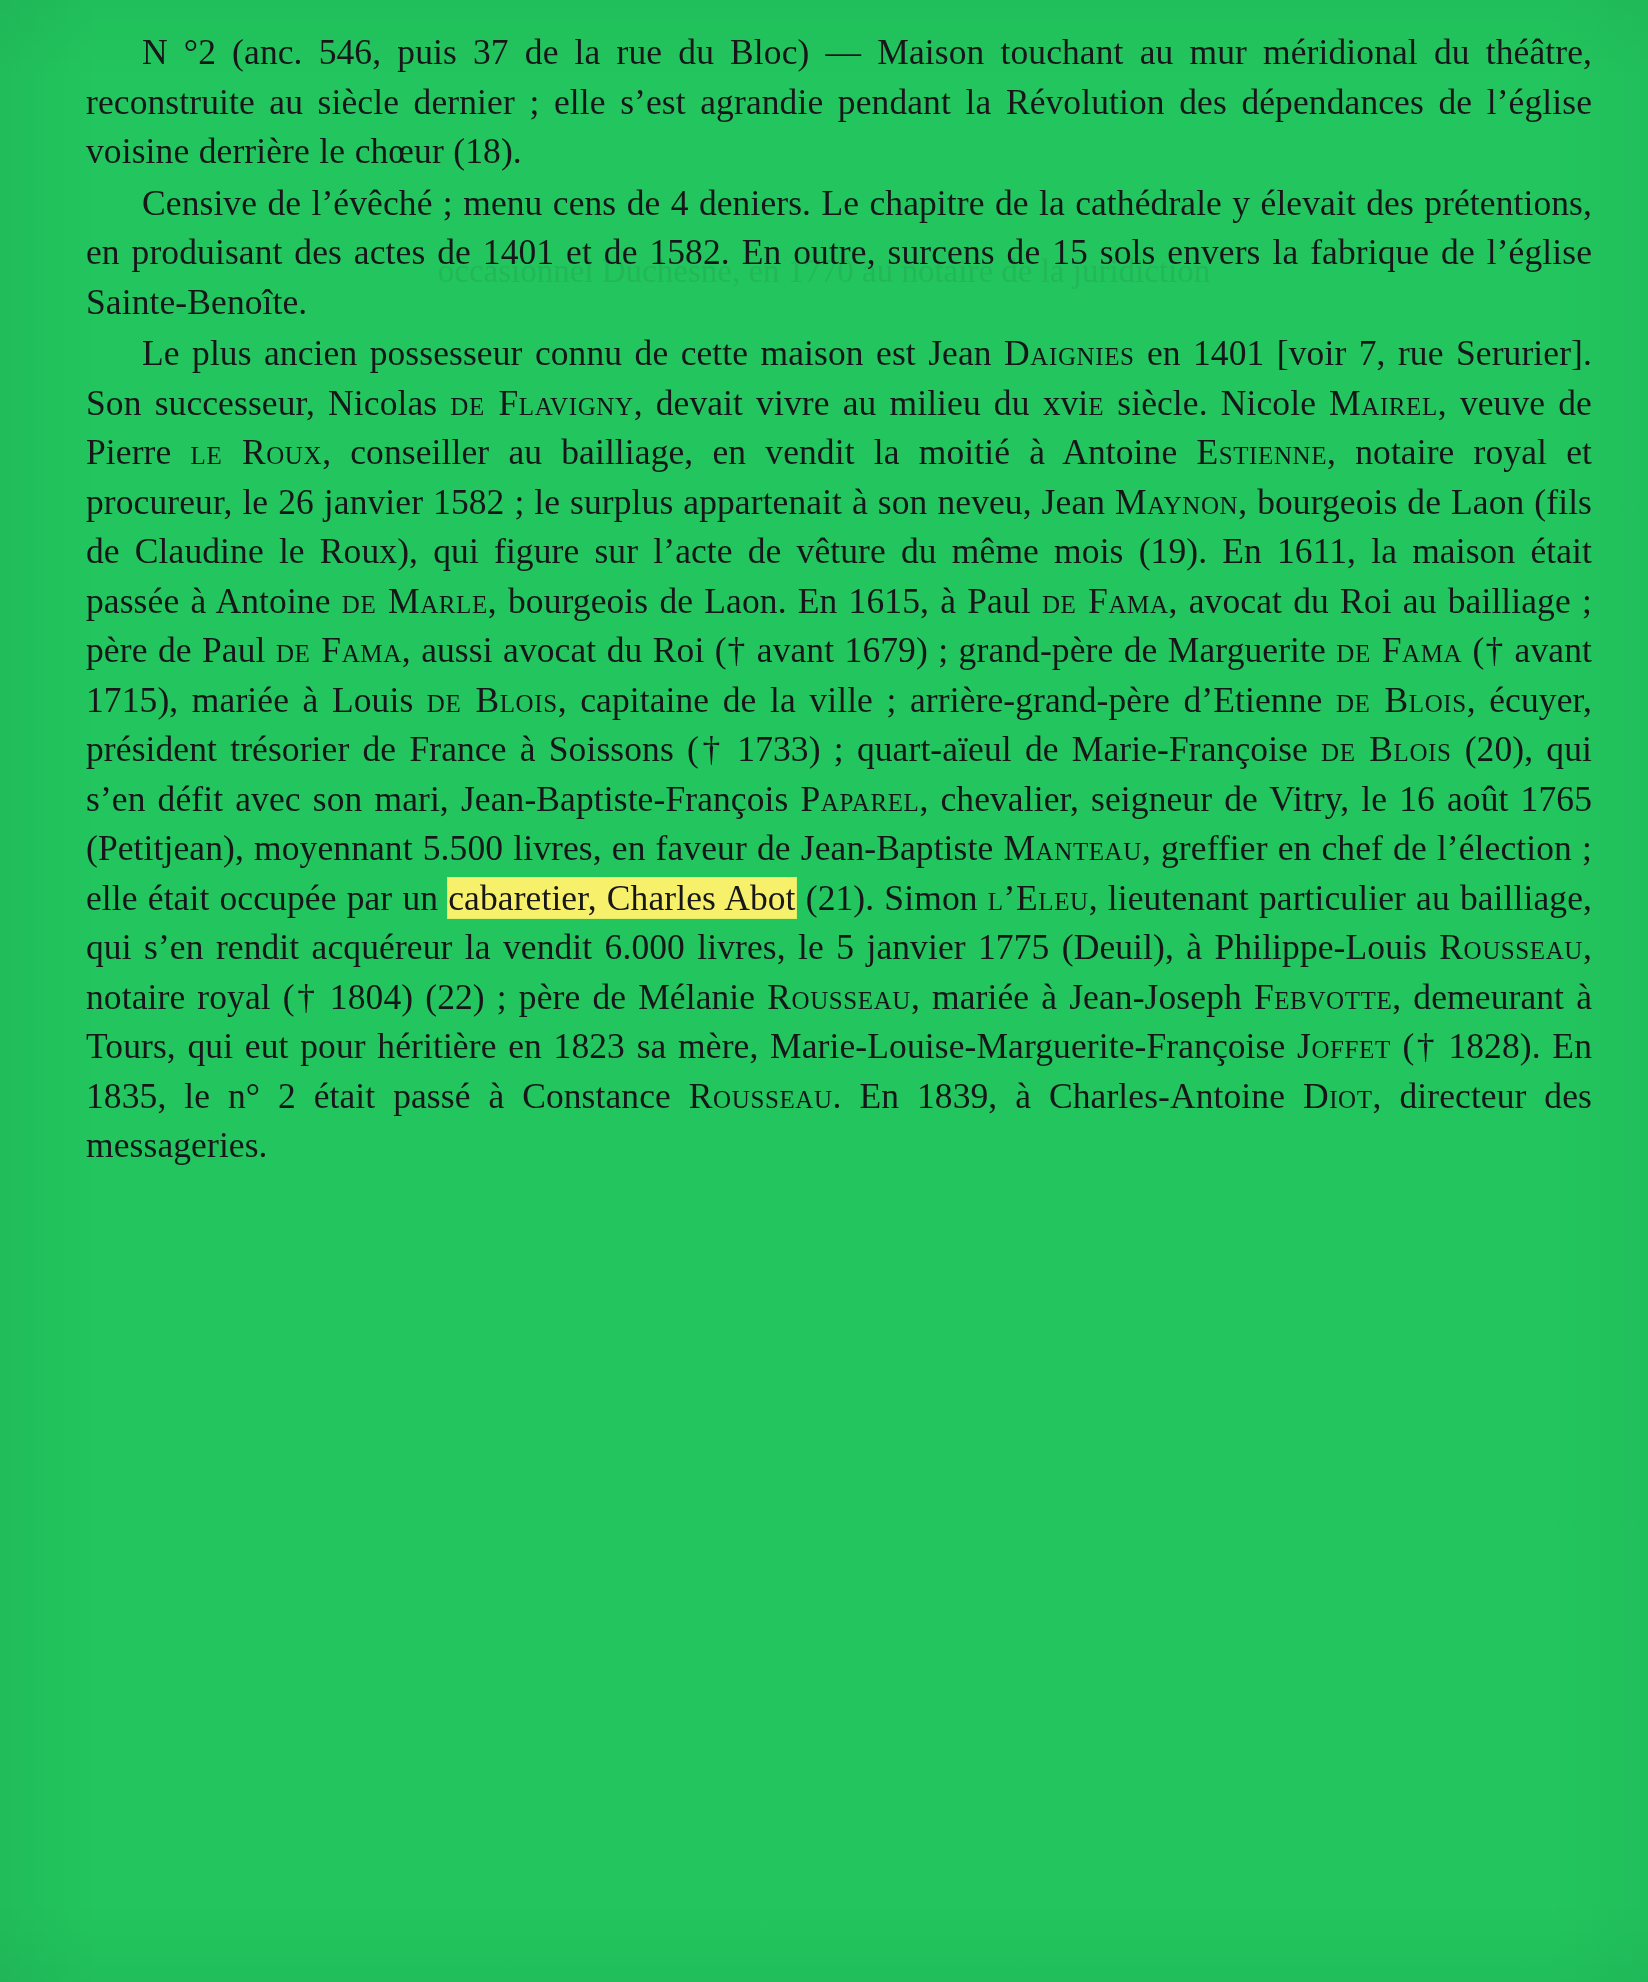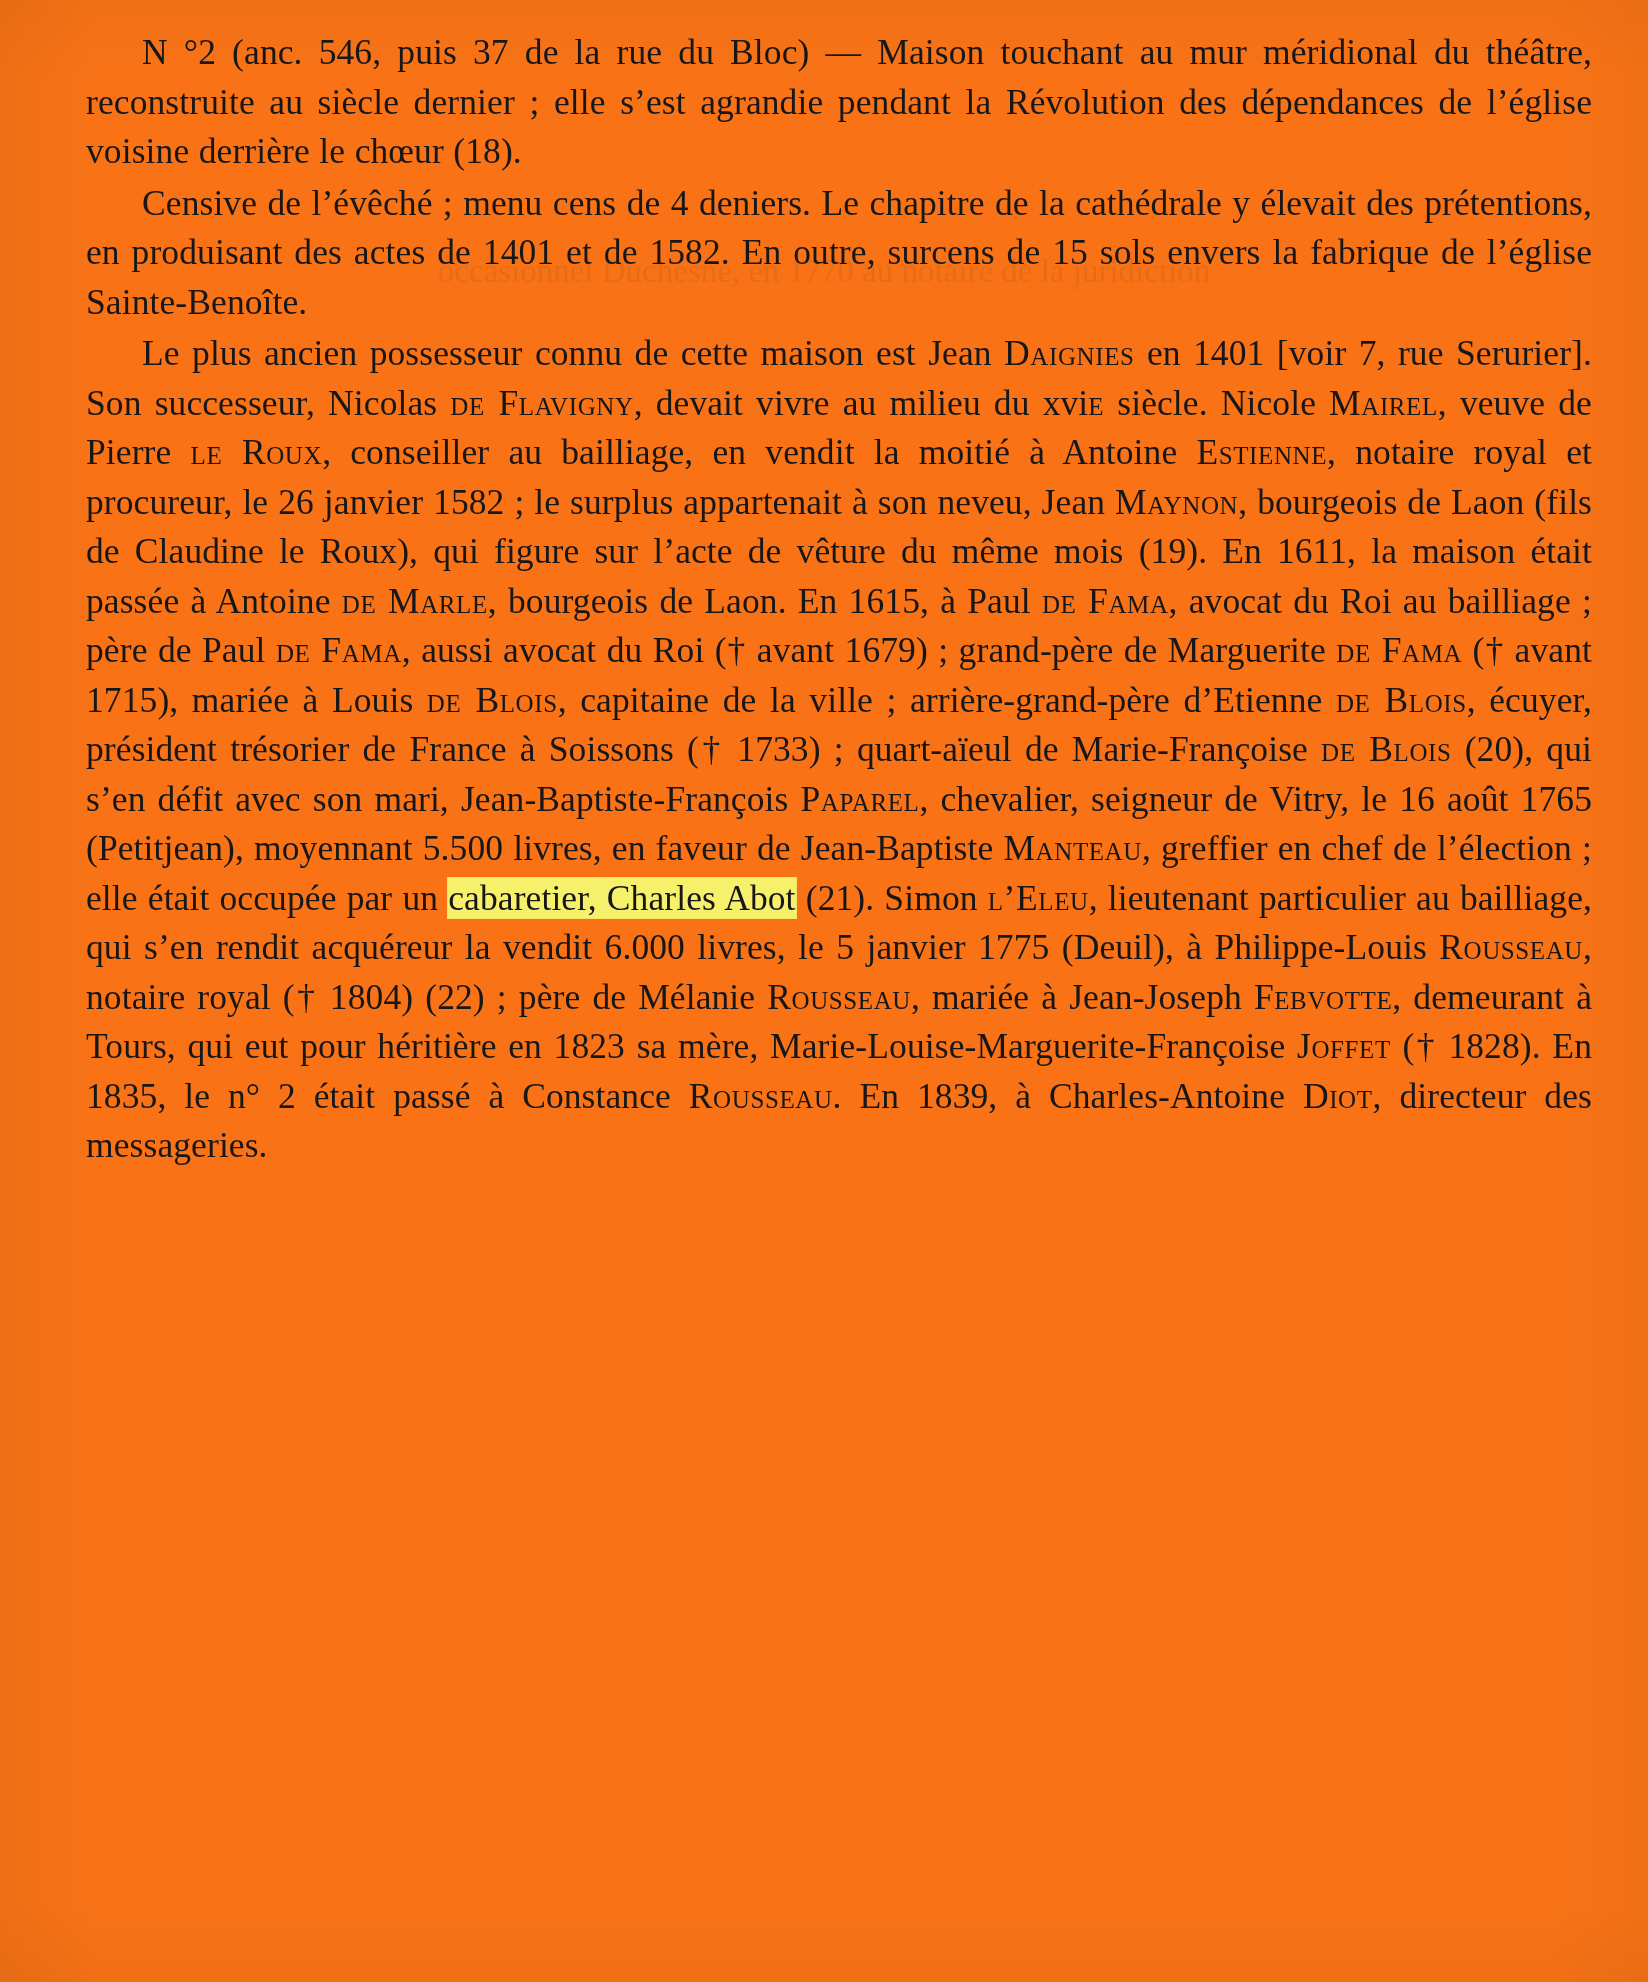--- a/index.html
+++ b/index.html
@@ -11,21 +11,21 @@
     width: 1648px;
     height: 1982px;
     font-family: "Liberation Serif", serif;
     color: #1a1a1a;
     overflow: hidden;
   }
   .page {
     position: relative;
     width: 1648px;
     height: 1982px;
-    background: #f97316;
+    background: #22c55e;
     box-sizing: border-box;
     padding: 28px 56px 0 86px;
   }
   .page::before {
     
     content: "";
     position: absolute;
     inset: 0;
     pointer-events: none;
     background:

